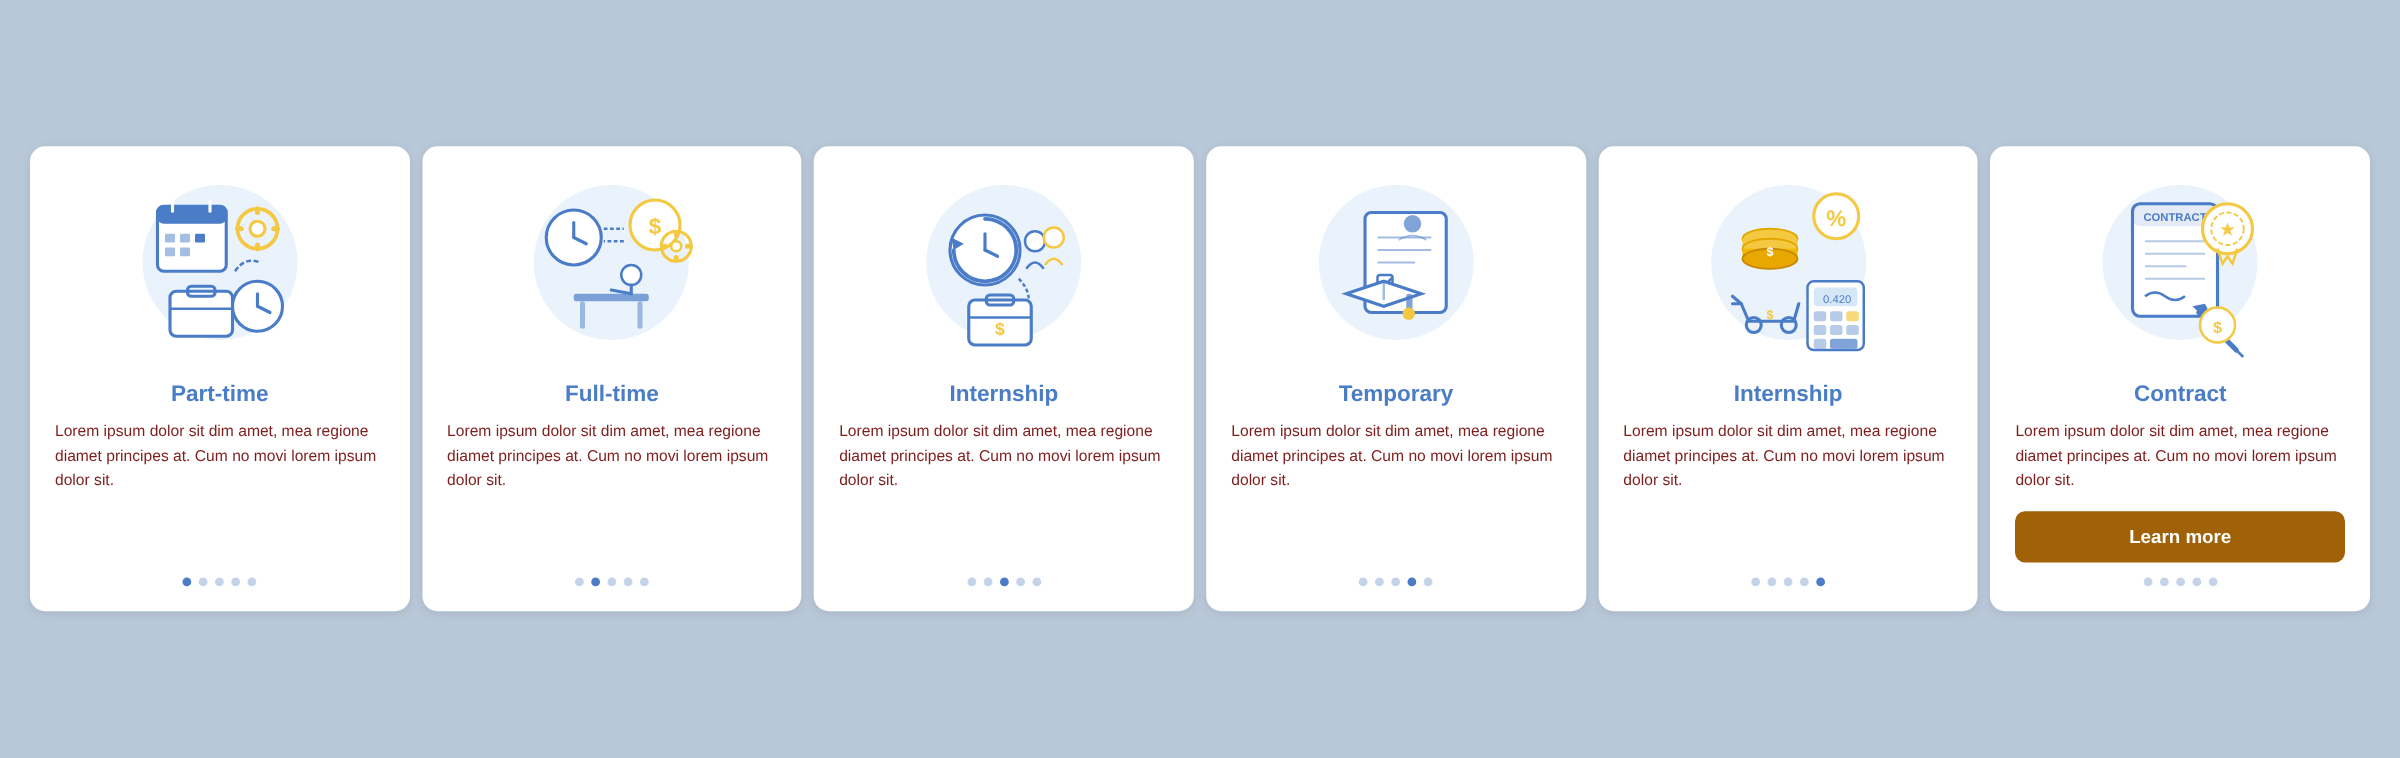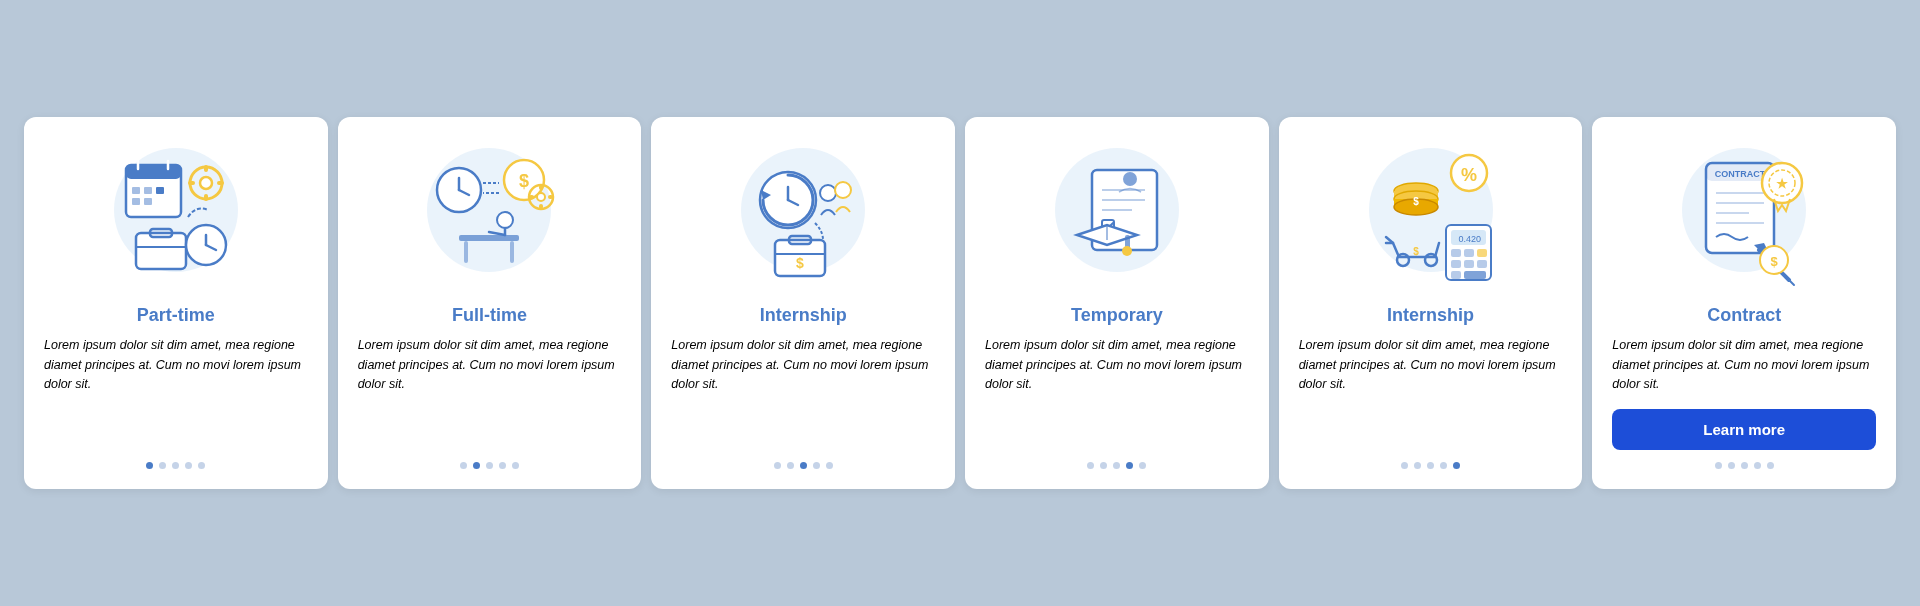--- a/index.html
+++ b/index.html
@@ -42,44 +42,43 @@
     }
     .card-title {
       font-size: 18px;
       font-weight: 700;
       color: #4a7cc7;
       margin-bottom: 10px;
       text-align: left;
     }
     .card-body {
       font-size: 12.5px;
-      color: #000000;
+      color: #7f1d1d;
       line-height: 1.55;
       text-align: left;
       flex: 1;
       margin-bottom: 14px;
-      font-style: italic;
     }
     .dots {
       display: flex;
       gap: 6px;
       margin-top: auto;
       margin-bottom: 4px;
     }
     .dot {
       width: 7px;
       height: 7px;
       border-radius: 50%;
       background: #c5d3e8;
     }
     .dot.active {
       background: #4a7cc7;
     }
     .learn-more-btn {
-      background: #1d4ed8;
+      background: #a16207;
       color: #fff;
       border: none;
       border-radius: 8px;
       padding: 12px 28px;
       font-size: 15px;
       font-weight: 600;
       cursor: pointer;
       margin-bottom: 12px;
       width: 100%;
     }

